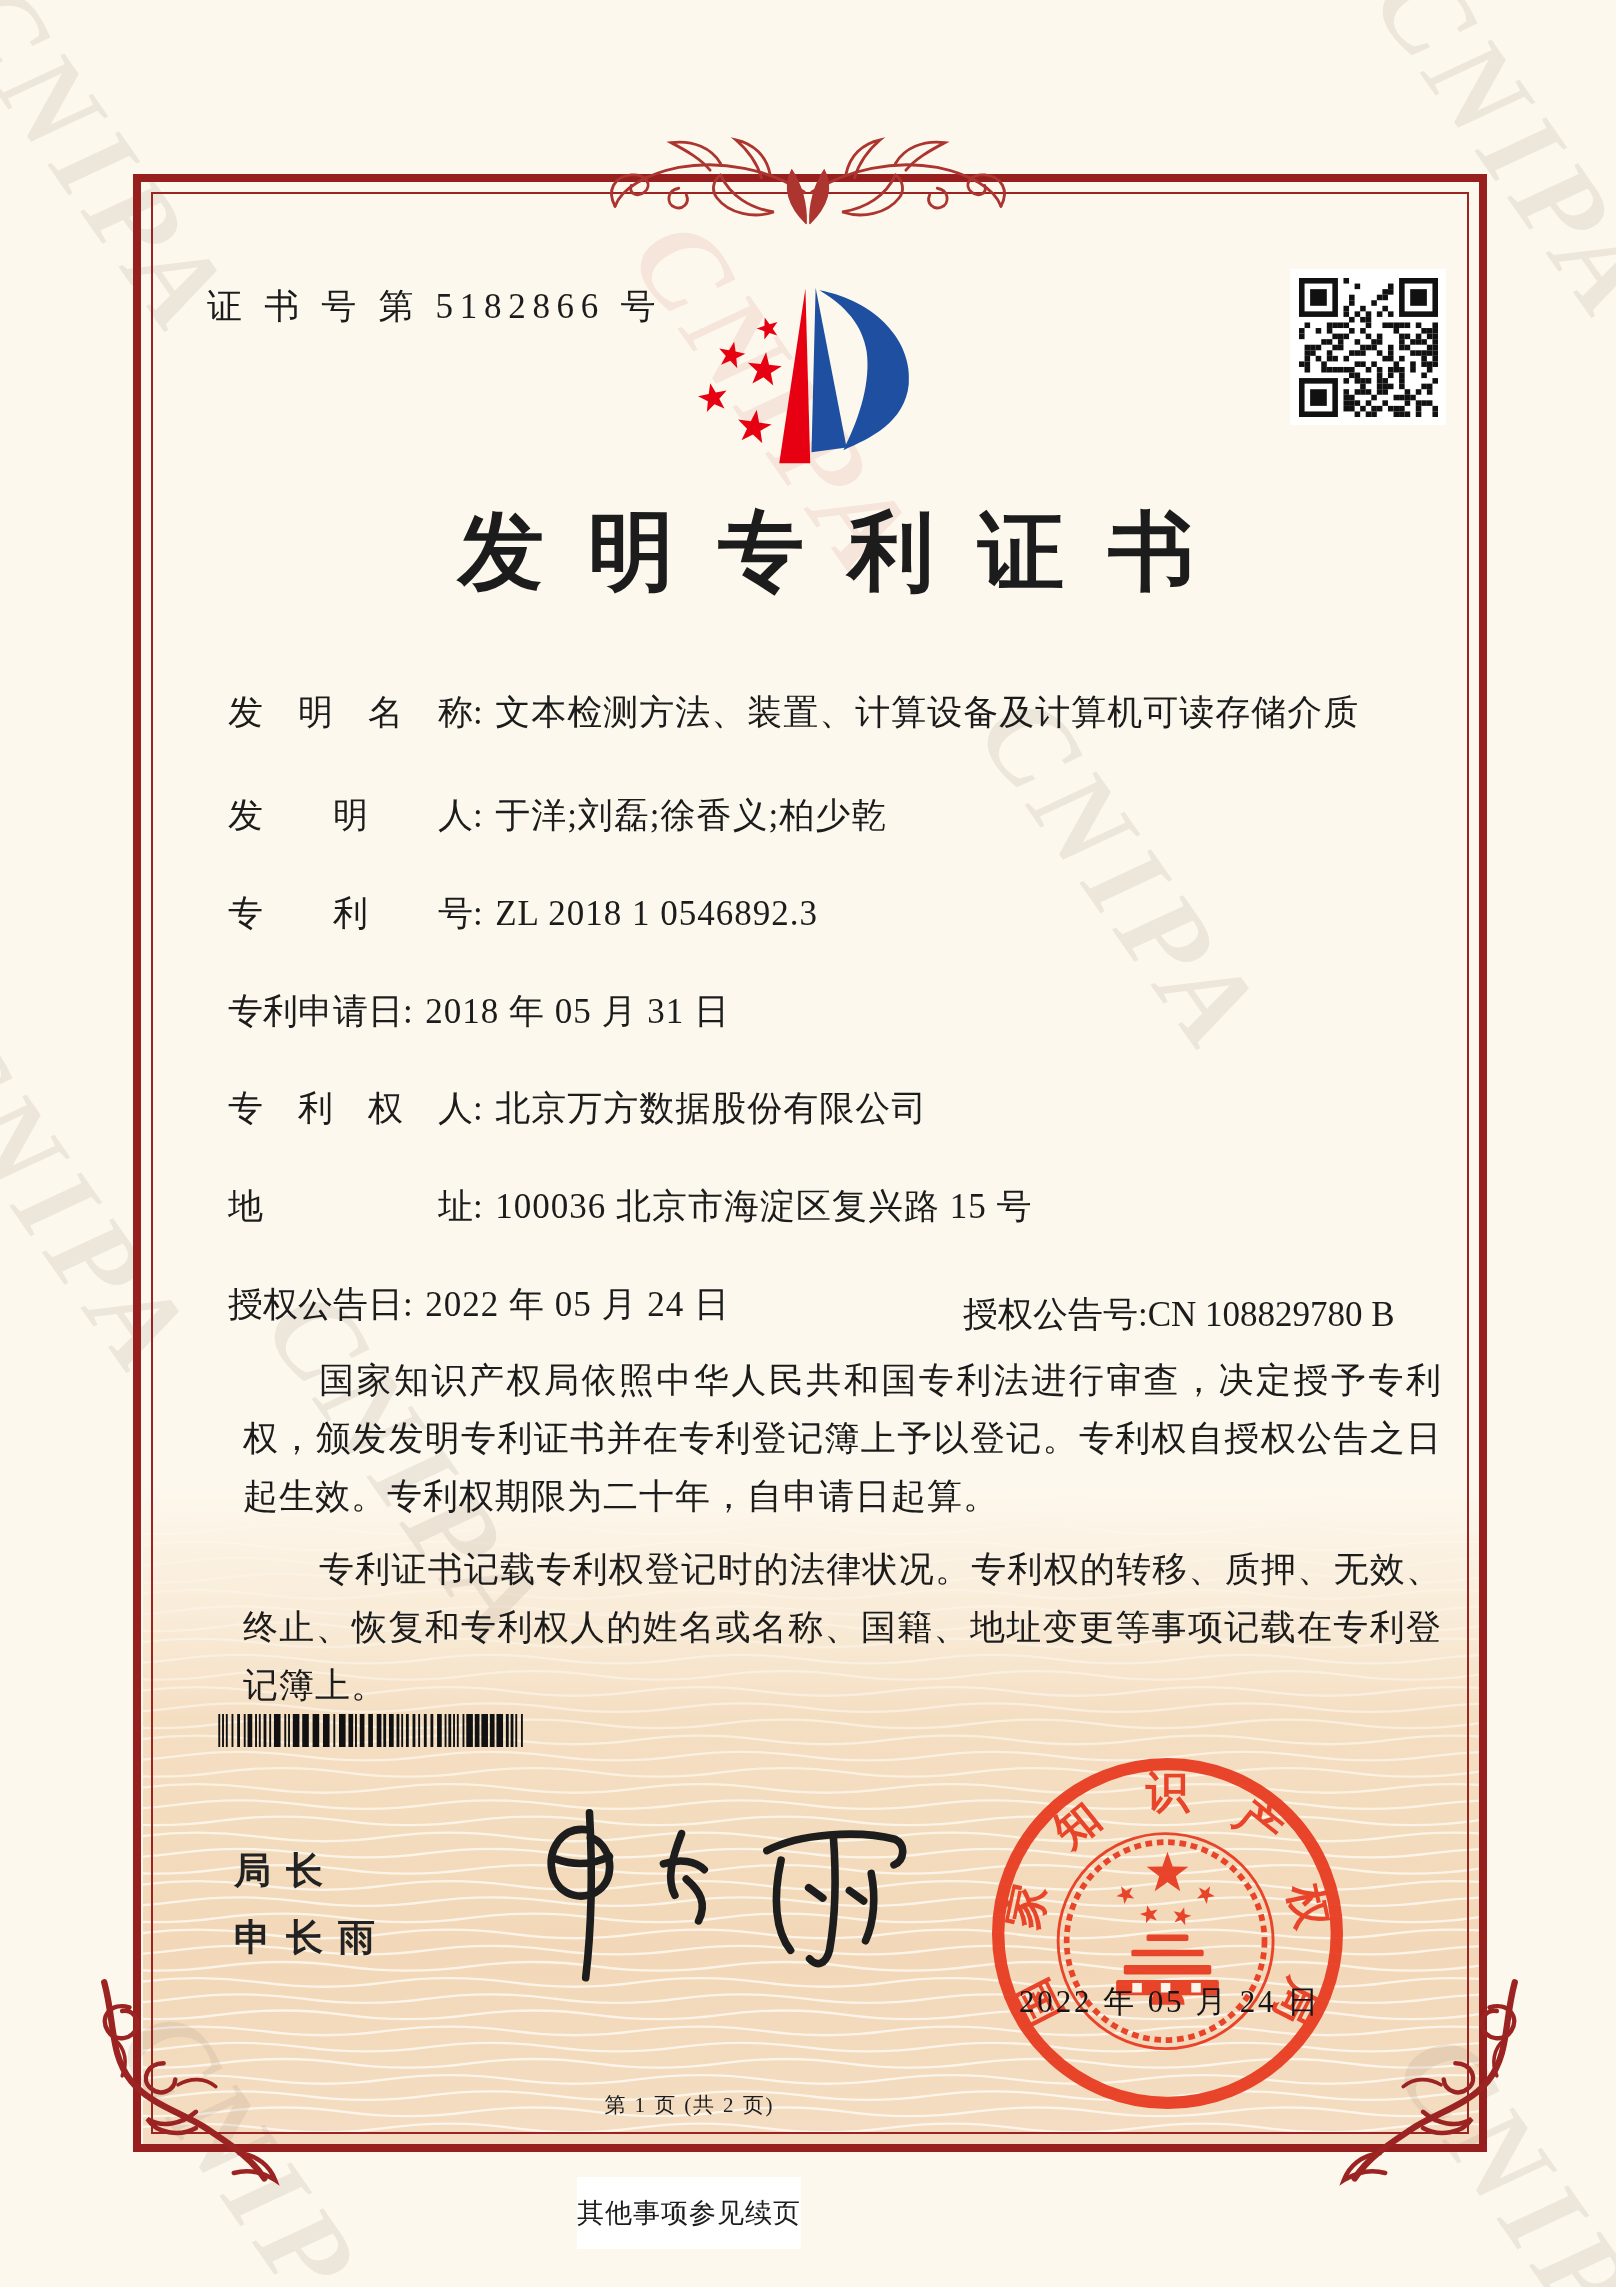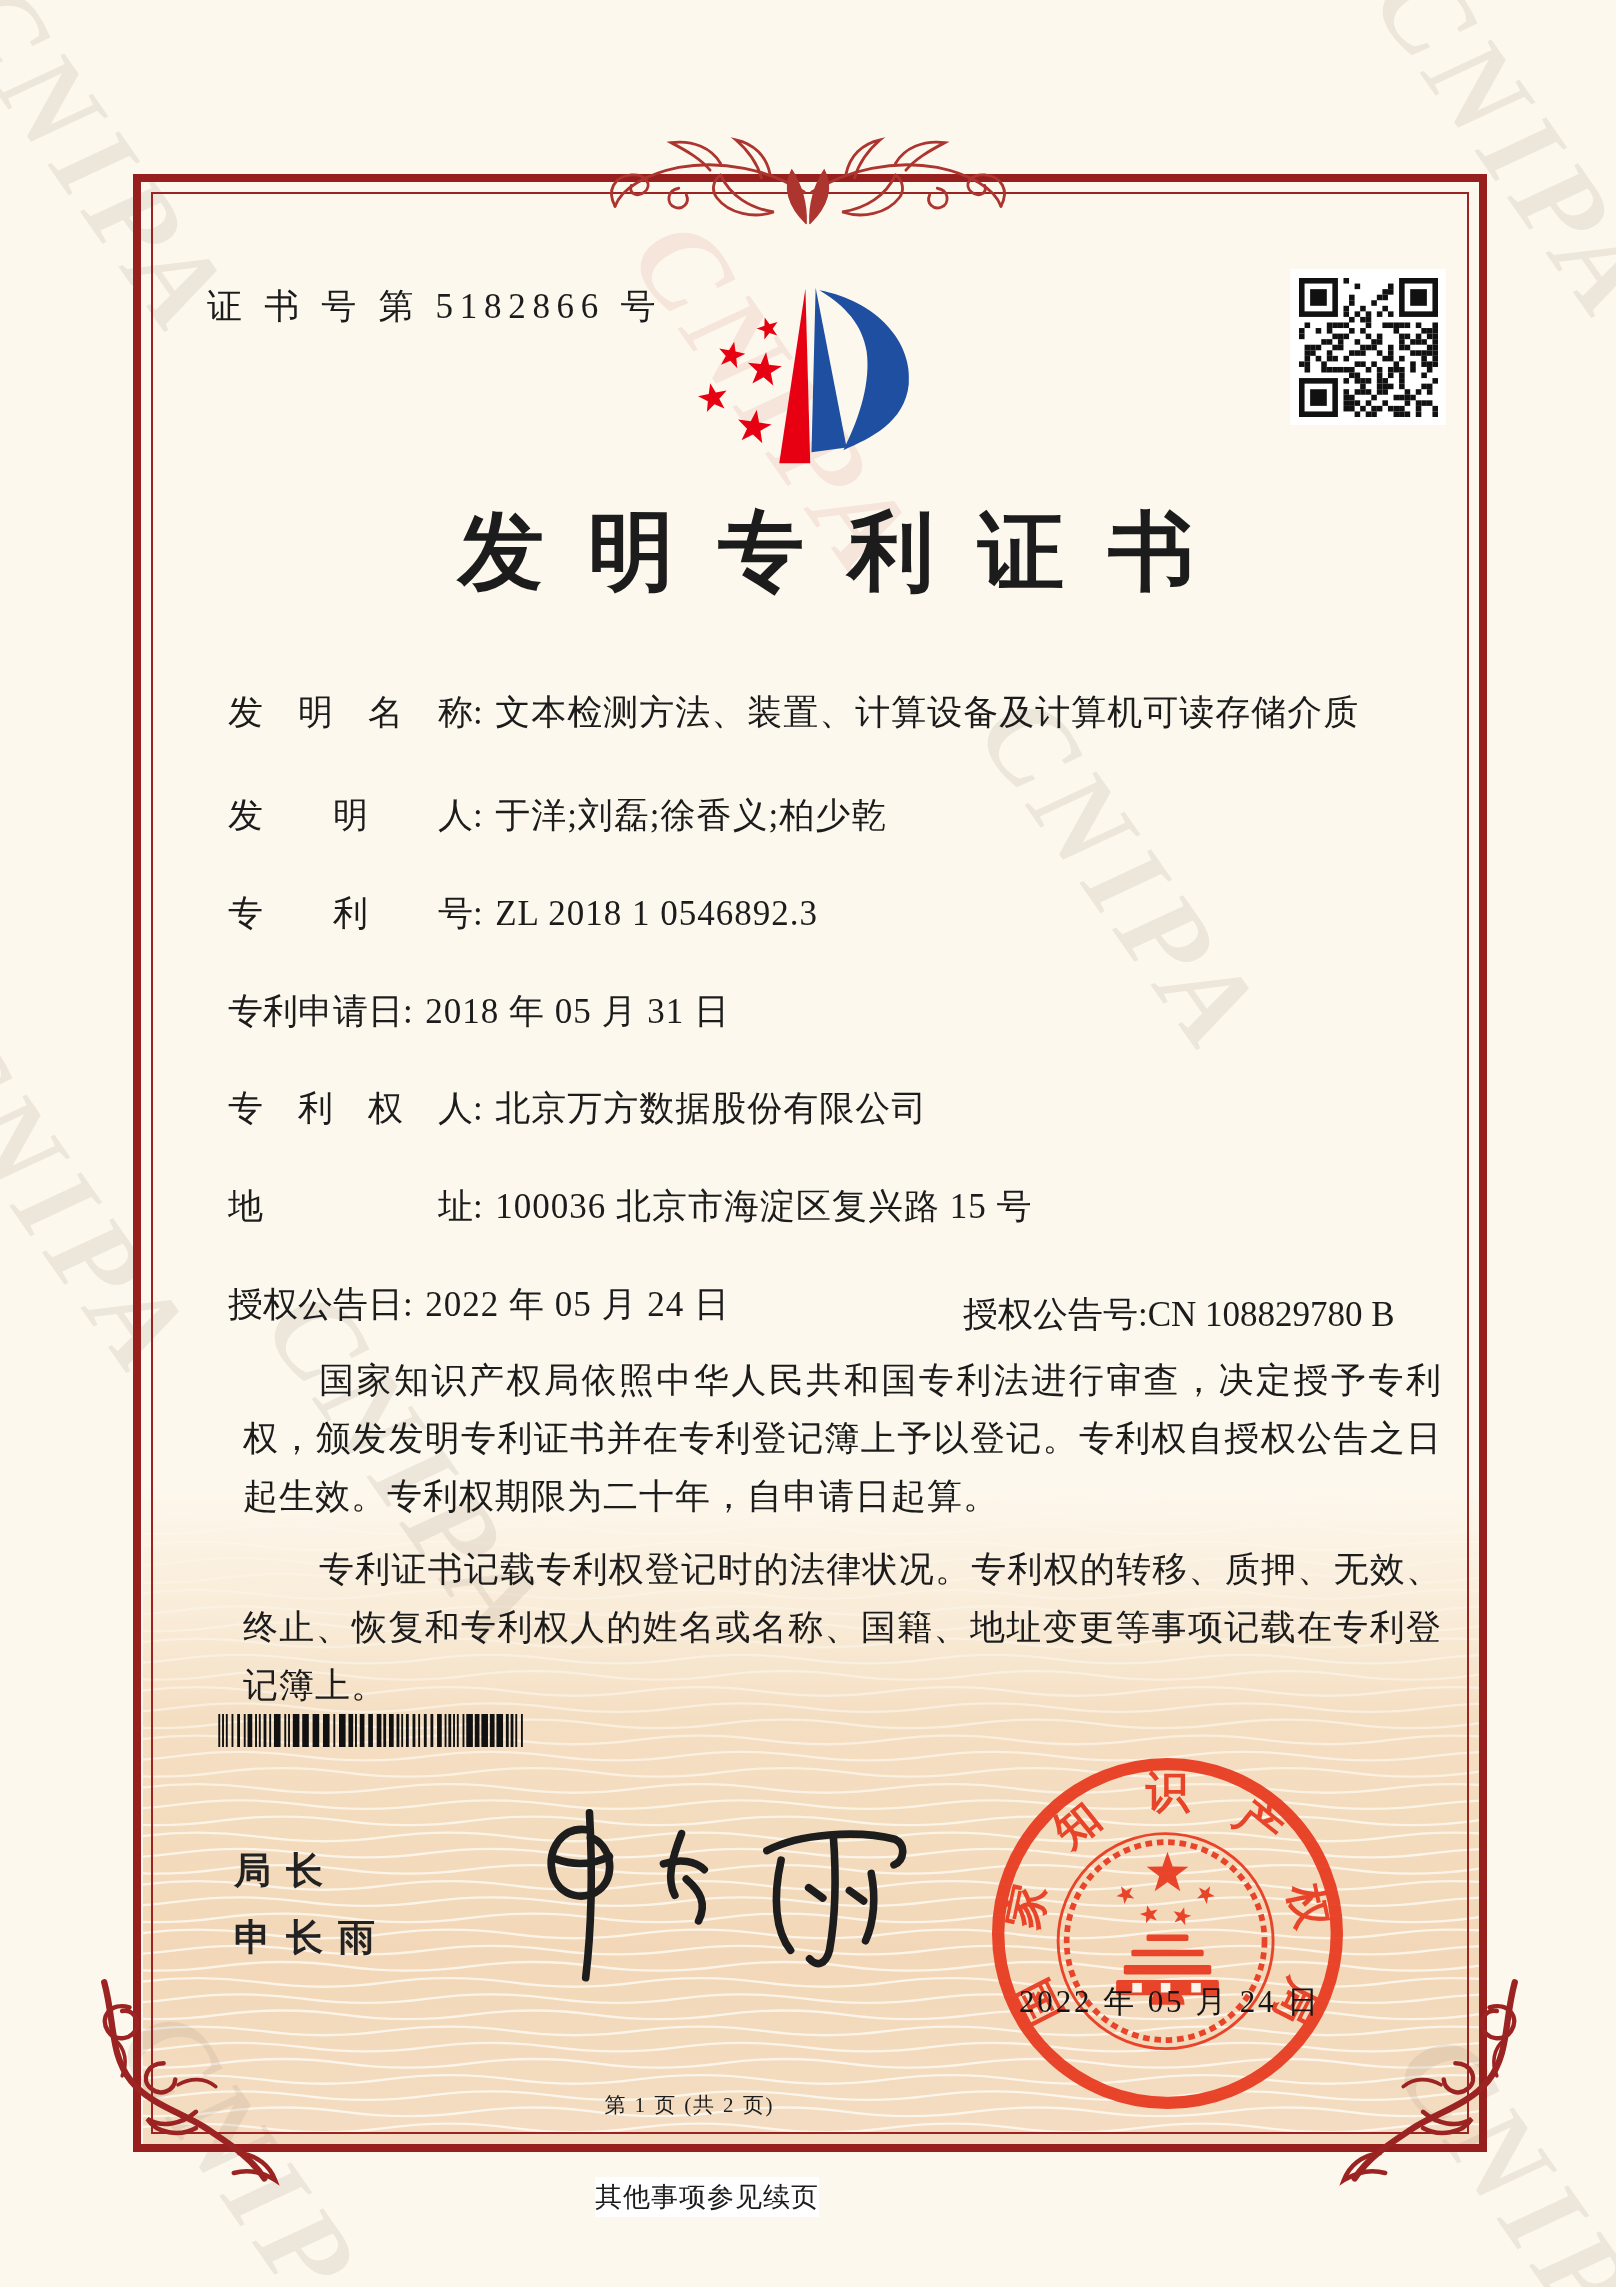--- a/index.html
+++ b/index.html
@@ -28,21 +28,21 @@
   .paras{left:228px;top:1337px;width:1229px;font-size:35px;line-height:58px;z-index:3;
          text-align:justify;letter-spacing:1px;}
   .paras p{margin:15px;text-indent:76px;}
   .juzhang{left:234px;top:1846px;font-size:37px;letter-spacing:15px;z-index:3;
            font-family:Liberation Serif, serif;font-weight:bold;color:#222;}
   .signname{left:234px;top:1913px;font-size:37px;letter-spacing:15px;z-index:3;
            font-family:"Liberation Sans","DejaVu Sans",sans-serif;font-weight:bold;color:#222;}
   .sealdate{left:961px;top:1981px;width:418px;text-align:center;font-size:31px;letter-spacing:2.9px;
             color:#151515;z-index:5;}
   .pageinfo{left:490px;top:2091px;width:399px;text-align:center;font-size:21px;letter-spacing:1.9px;z-index:3;}
-  .contbox{left:595px;top:2177px;width:224px;height:40px;background:#ffffff;z-index:3;
+  .contbox{left:577px;top:2177px;width:224px;height:72px;background:#ffffff;z-index:3;
            display:flex;align-items:center;justify-content:center;font-size:27px;letter-spacing:1px;}
   .qrbox{left:1290px;top:269px;width:156px;height:156px;background:#ffffff;z-index:3;padding:0;}
   .qrbox svg{position:absolute;left:8.6px;top:8.6px;}
   svg{display:block;}
 </style>
 </head>
 <body>
 
 <div class="page">
 

